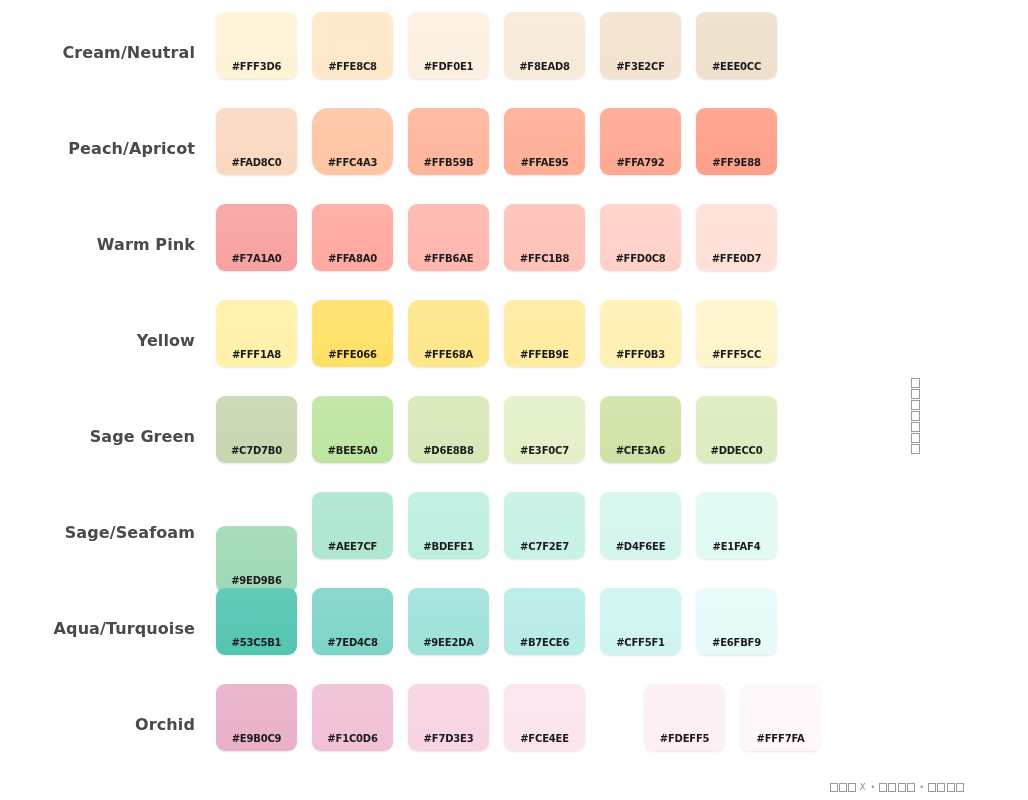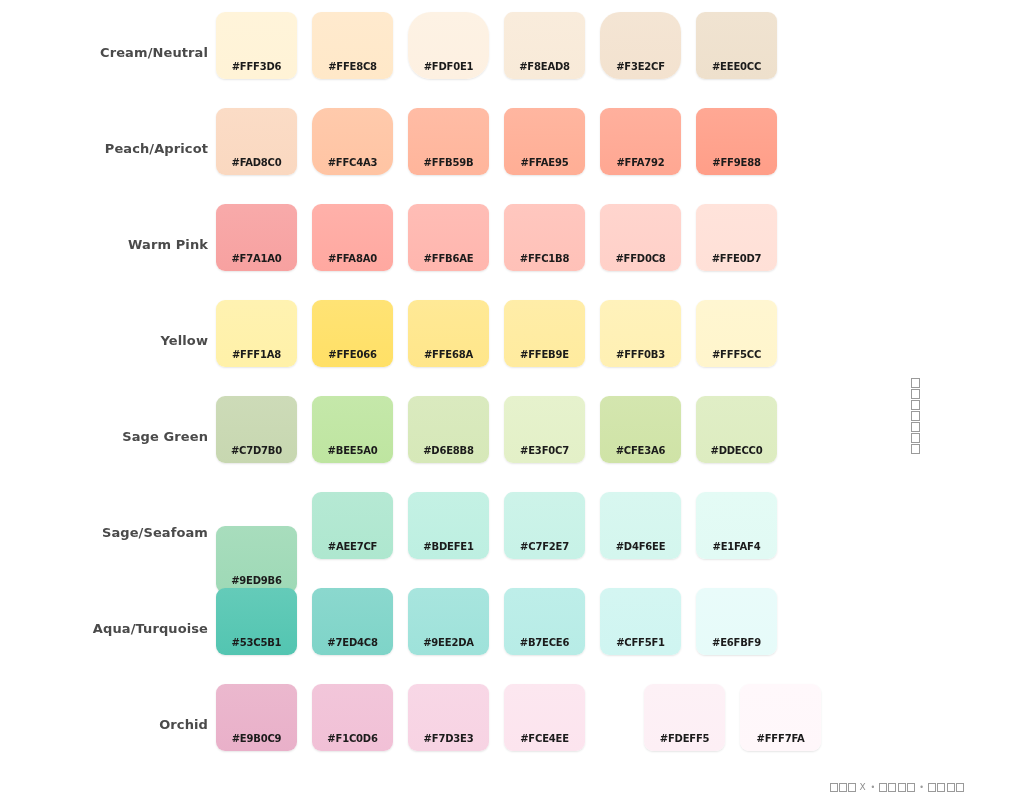--- a/index.html
+++ b/index.html
@@ -34,23 +34,23 @@
   .palette-row {
     display: flex;
     align-items: flex-start;
     height: 96px;
   }
 
   .row-label {
     width: 216px;
     flex: 0 0 216px;
     text-align: right;
-    padding-right: 8px;
+    padding-right: 21px;
     box-sizing: border-box;
-    font-size: 13px;
+    font-size: 16px;
     font-weight: bold;
     color: #4a4a4a;
     line-height: 81px;
     letter-spacing: 0.1px;
     white-space: nowrap;
   }
 
   .swatches {
     display: flex;
   }
@@ -135,27 +135,27 @@
 
     <div class="palette-row">
       <div class="row-label">Cream/Neutral</div>
       <div class="swatches">
         <div class="swatch" style="background: linear-gradient(rgb(255, 244, 218) 0%, rgb(255, 243, 214) 100%);">
           <span class="swatch-hex">#FFF3D6</span>
         </div>
         <div class="swatch" style="background: linear-gradient(rgb(255, 234, 206) 0%, rgb(255, 232, 200) 100%);">
           <span class="swatch-hex">#FFE8C8</span>
         </div>
-        <div class="swatch" style="background: linear-gradient(rgb(253, 242, 228) 0%, rgb(253, 240, 225) 100%); border-radius: 23px;">
+        <div class="swatch" style="background: linear-gradient(rgb(253, 242, 228) 0%, rgb(253, 240, 225) 100%);">
           <span class="swatch-hex">#FDF0E1</span>
         </div>
         <div class="swatch" style="background: linear-gradient(rgb(249, 236, 220) 0%, rgb(248, 234, 216) 100%);">
           <span class="swatch-hex">#F8EAD8</span>
         </div>
-        <div class="swatch" style="background: linear-gradient(rgb(244, 229, 212) 0%, rgb(243, 226, 207) 100%); border-radius: 20px;">
+        <div class="swatch" style="background: linear-gradient(rgb(244, 229, 212) 0%, rgb(243, 226, 207) 100%);">
           <span class="swatch-hex">#F3E2CF</span>
         </div>
         <div class="swatch" style="background: linear-gradient(rgb(240, 227, 209) 0%, rgb(238, 224, 204) 100%);">
           <span class="swatch-hex">#EEE0CC</span>
         </div>
       </div>
     </div>
 
     <div class="palette-row">
       <div class="row-label">Peach/Apricot</div>
@@ -207,21 +207,21 @@
 
     <div class="palette-row">
       <div class="row-label">Yellow</div>
       <div class="swatches">
         <div class="swatch" style="background: linear-gradient(rgb(255, 242, 177) 0%, rgb(255, 241, 168) 100%);">
           <span class="swatch-hex">#FFF1A8</span>
         </div>
         <div class="swatch" style="background: linear-gradient(rgb(255, 227, 117) 0%, rgb(255, 224, 102) 100%);">
           <span class="swatch-hex">#FFE066</span>
         </div>
-        <div class="swatch" style="background: linear-gradient(rgb(255, 233, 150) 0%, rgb(255, 230, 138) 100%);">
+        <div class="swatch" style="background: linear-gradient(rgb(255, 233, 150) 0%, rgb(255, 230, 138) 100%); border-radius: 11px;">
           <span class="swatch-hex">#FFE68A</span>
         </div>
         <div class="swatch" style="background: linear-gradient(rgb(255, 237, 168) 0%, rgb(255, 235, 158) 100%);">
           <span class="swatch-hex">#FFEB9E</span>
         </div>
         <div class="swatch" style="background: linear-gradient(rgb(255, 242, 187) 0%, rgb(255, 240, 179) 100%);">
           <span class="swatch-hex">#FFF0B3</span>
         </div>
         <div class="swatch" style="background: linear-gradient(rgb(255, 246, 209) 0%, rgb(255, 245, 204) 100%);">
           <span class="swatch-hex">#FFF5CC</span>

